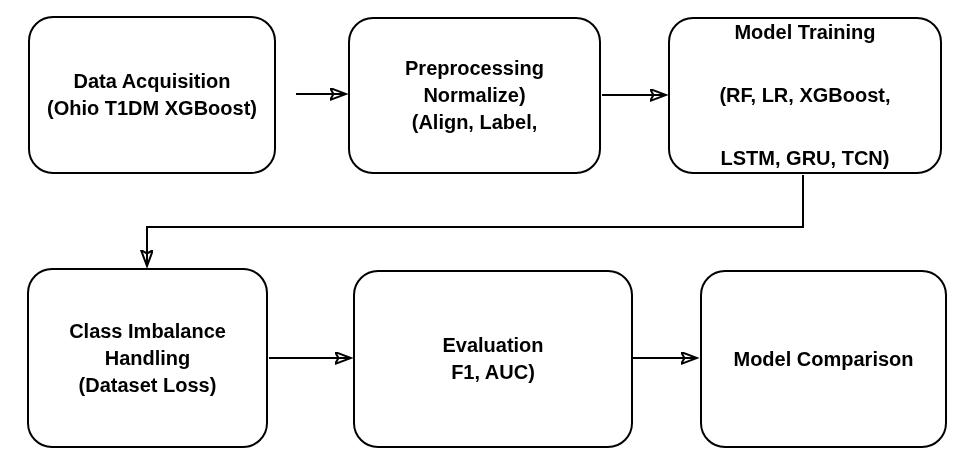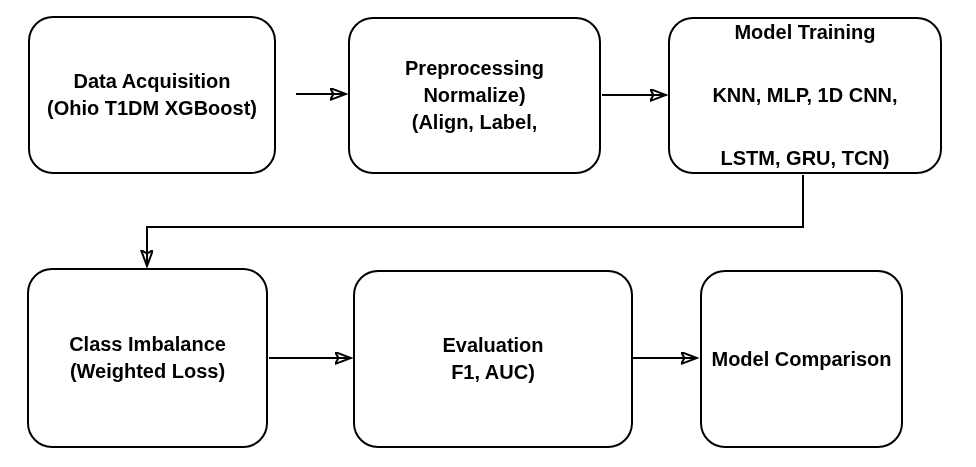--- a/index.html
+++ b/index.html
@@ -31,21 +31,21 @@
     line-height: 27px;
     color: #000000;
     z-index: 2;
   }
   .node .line { white-space: nowrap; }
   #n1 { left: 28px;  top: 16px;  width: 248px; height: 158px; }
   #n2 { left: 348px; top: 17px;  width: 253px; height: 157px; }
   #n3 { left: 668px; top: 17px;  width: 274px; height: 157px; justify-content: space-between; }
   #n4 { left: 27px;  top: 268px; width: 241px; height: 180px; }
   #n5 { left: 353px; top: 270px; width: 280px; height: 178px; }
-  #n6 { left: 700px; top: 270px; width: 203px; height: 178px; align-items: center; }
+  #n6 { left: 700px; top: 270px; width: 247px; height: 178px; align-items: center; }
   #edges {
     position: absolute;
     left: 0; top: 0;
     width: 976px; height: 467px;
     z-index: 1;
     pointer-events: none;
   }
   #edges path {
     stroke: #000000;
     stroke-width: 2;
@@ -76,27 +76,28 @@
   </div>
 
   <div id="n2" class="node">
     <div class="line">Preprocessing</div>
     <div class="line">Normalize)</div>
     <div class="line">(Align, Label,</div>
   </div>
 
   <div id="n3" class="node">
     <div class="line">Model Training</div>
-    <div class="line">KNN, MLP, 1D CNN,</div>
+    <div class="line">(RF, LR, XGBoost,</div>
     <div class="line">LSTM, GRU, TCN)</div>
   </div>
 
   <div id="n4" class="node">
     <div class="line">Class Imbalance</div>
-    <div class="line">(Weighted Loss)</div>
+    <div class="line">Handling</div>
+    <div class="line">(Dataset Loss)</div>
   </div>
 
   <div id="n5" class="node">
     <div class="line">Evaluation</div>
     <div class="line">F1, AUC)</div>
   </div>
 
   <div id="n6" class="node">
     <div class="line">Model Comparison</div>
   </div>

